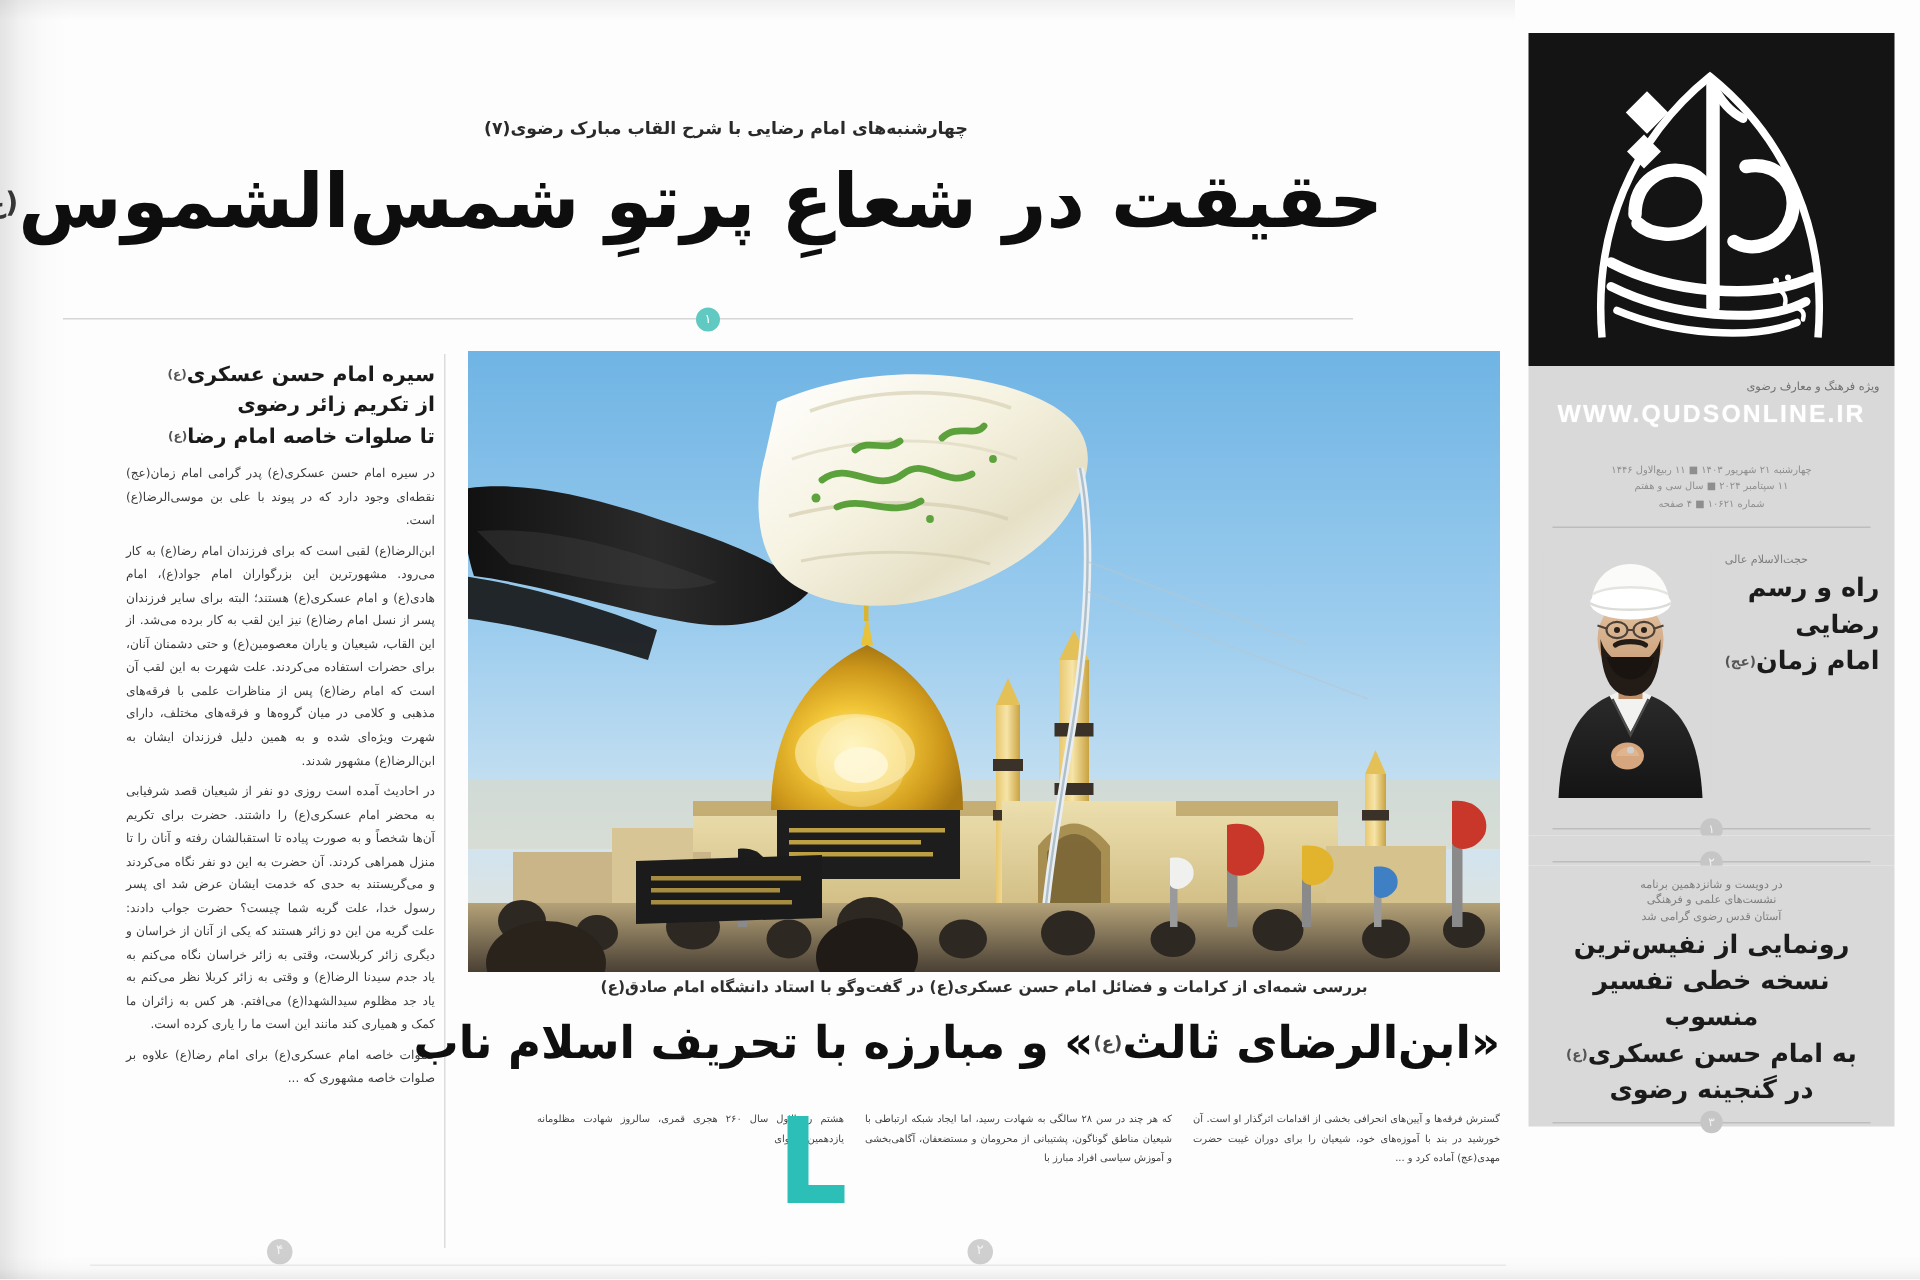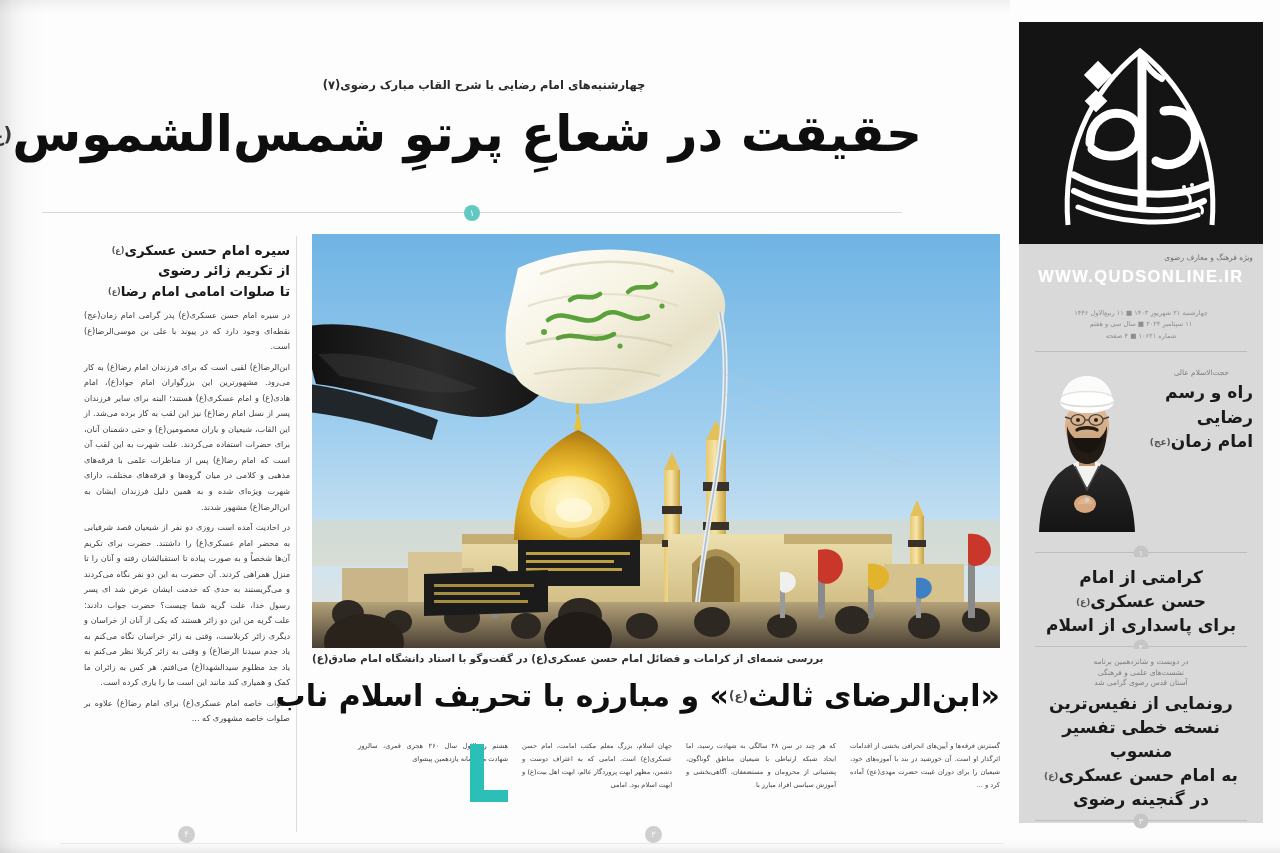--- a/index.html
+++ b/index.html
@@ -144,21 +144,21 @@
     position: relative;
   }
   .sb-eyebrow {
     font-size: 7.4px;
     color: #7d7d7d;
     text-align: center;
     line-height: 1.4;
     filter: blur(.25px);
     margin-bottom: 2px;
   }
-  .sb-eyebrow-r { text-align: center; }
+  .sb-eyebrow-r { text-align: left; }
   .sb-title {
     font-size: 17px;
     font-weight: bold;
     color: #1b1b1b;
     line-height: 1.42;
     text-align: right;
     letter-spacing: -.2px;
   }
   .sb-title.centered { text-align: center; }
   .sb-title .hon {
@@ -293,21 +293,21 @@
     background: #8fc4e8;
   }
   .photo-frame svg { display: block; width: 100%; height: 100%; }
 
   
   .cap-kicker {
     position: absolute;
     top: 652px;
     left: 312px;
     width: 688px;
-    text-align: left;
+    text-align: center;
     font-size: 10.3px;
     font-weight: bold;
     color: #2f2f2f;
     letter-spacing: -.1px;
   }
   .cap-headline {
     position: absolute;
     top: 676px;
     left: 312px;
     width: 688px;
@@ -396,21 +396,21 @@
 
     <div class="head-rule">
       <span class="head-rule-badge">۱</span>
     </div>
 
     <div class="left-col-divider"></div>
     <div class="left-col">
       <div class="lc-title">
         <span>سیره امام حسن عسکری</span><span class="hon">(ع)</span><br>
         <span>از تکریم زائر رضوی</span><br>
-        <span>تا صلوات امامی امام رضا</span><span class="hon">(ع)</span>
+        <span>تا صلوات خاصه امام رضا</span><span class="hon">(ع)</span>
       </div>
       <div class="lc-body">
         <p>در سیره امام حسن عسکری(ع) پدر گرامی امام زمان(عج) نقطه‌ای وجود دارد که در پیوند با علی بن موسی‌الرضا(ع) است.</p>
         <p>ابن‌الرضا(ع) لقبی است که برای فرزندان امام رضا(ع) به کار می‌رود. مشهورترین این بزرگواران امام جواد(ع)، امام هادی(ع) و امام عسکری(ع) هستند؛ البته برای سایر فرزندان پسر از نسل امام رضا(ع) نیز این لقب به کار برده می‌شد. از این القاب، شیعیان و یاران معصومین(ع) و حتی دشمنان آنان، برای حضرات استفاده می‌کردند. علت شهرت به این لقب آن است که امام رضا(ع) پس از مناظرات علمی با فرقه‌های مذهبی و کلامی در میان گروه‌ها و فرقه‌های مختلف، دارای شهرت ویژه‌ای شده و به همین دلیل فرزندان ایشان به ابن‌الرضا(ع) مشهور شدند.</p>
         <p>در احادیث آمده است روزی دو نفر از شیعیان قصد شرفیابی به محضر امام عسکری(ع) را داشتند. حضرت برای تکریم آن‌ها شخصاً و به صورت پیاده تا استقبالشان رفته و آنان را تا منزل همراهی کردند. آن حضرت به این دو نفر نگاه می‌کردند و می‌گریستند به حدی که خدمت ایشان عرض شد ای پسر رسول خدا، علت گریه شما چیست؟ حضرت جواب دادند: علت گریه من این دو زائر هستند که یکی از آنان از خراسان و دیگری زائر کربلاست، وقتی به زائر خراسان نگاه می‌کنم به یاد جدم سیدنا الرضا(ع) و وقتی به زائر کربلا نظر می‌کنم به یاد جد مظلوم سیدالشهدا(ع) می‌افتم. هر کس به زائران ما کمک و همیاری کند مانند این است ما را یاری کرده است.</p>
         <p>صلوات خاصه امام عسکری(ع) برای امام رضا(ع) علاوه بر صلوات خاصه مشهوری که ...</p>
       </div>
     </div>
 
     <div class="photo-frame">
@@ -592,23 +592,20 @@
     <div class="bottom-cols">
       <div class="bcol first">
         <div class="dropcap-L">
           <svg viewBox="0 0 42 62">
             <path d="M2 2 H16 V48 H40 V60 H2 Z" fill="#2CBFB8"></path>
           </svg>
         </div>
         <span>هشتم ربیع‌الاول سال ۲۶۰ هجری قمری، سالروز شهادت مظلومانه یازدهمین پیشوای</span>
       </div>
       <div class="bcol">
-        <span>جهان اسلام، بزرگ معلم مکتب امامت، امام حسن عسکری(ع) است. امامی که به اعتراف دوست و دشمن، مظهر ابهت پروردگار عالم، ابهت اهل بیت(ع) و ابهت اسلام بود. امامی</span>
-      </div>
-      <div class="bcol">
         <span>که هر چند در سن ۲۸ سالگی به شهادت رسید، اما ایجاد شبکه ارتباطی با شیعیان مناطق گوناگون، پشتیبانی از محرومان و مستضعفان، آگاهی‌بخشی و آموزش سیاسی افراد مبارز با</span>
       </div>
       <div class="bcol">
         <span>گسترش فرقه‌ها و آیین‌های انحرافی بخشی از اقدامات اثرگذار او است. آن خورشید در بند با آموزه‌های خود، شیعیان را برای دوران غیبت حضرت مهدی(عج) آماده کرد و ...</span>
       </div>
     </div>
 
     <span class="page-badge" id="badge-left">۴</span>
     <span class="page-badge" id="badge-mid">۲</span>
     <div class="bottom-rule"></div>
@@ -715,25 +712,20 @@
         </svg>
       </div>
     </div>
     <div class="sb-panel">
       <div class="sb-rule">
         <span class="sb-badge">۱</span>
       </div>
     </div>
 
     <div class="sb-story">
-      <div class="sb-title centered">
-        <span>کرامتی از امام</span><br>
-        <span>حسن عسکری</span><span class="hon">(ع)</span><br>
-        <span>برای پاسداری از اسلام</span>
-      </div>
       <div class="sb-rule">
         <span class="sb-badge">۲</span>
       </div>
     </div>
 
     <div class="sb-story">
       <div class="sb-eyebrow">
         <span>در دویست و شانزدهمین برنامه</span><br>
         <span>نشست‌های علمی و فرهنگی</span><br>
         <span>آستان قدس رضوی گرامی شد</span>

